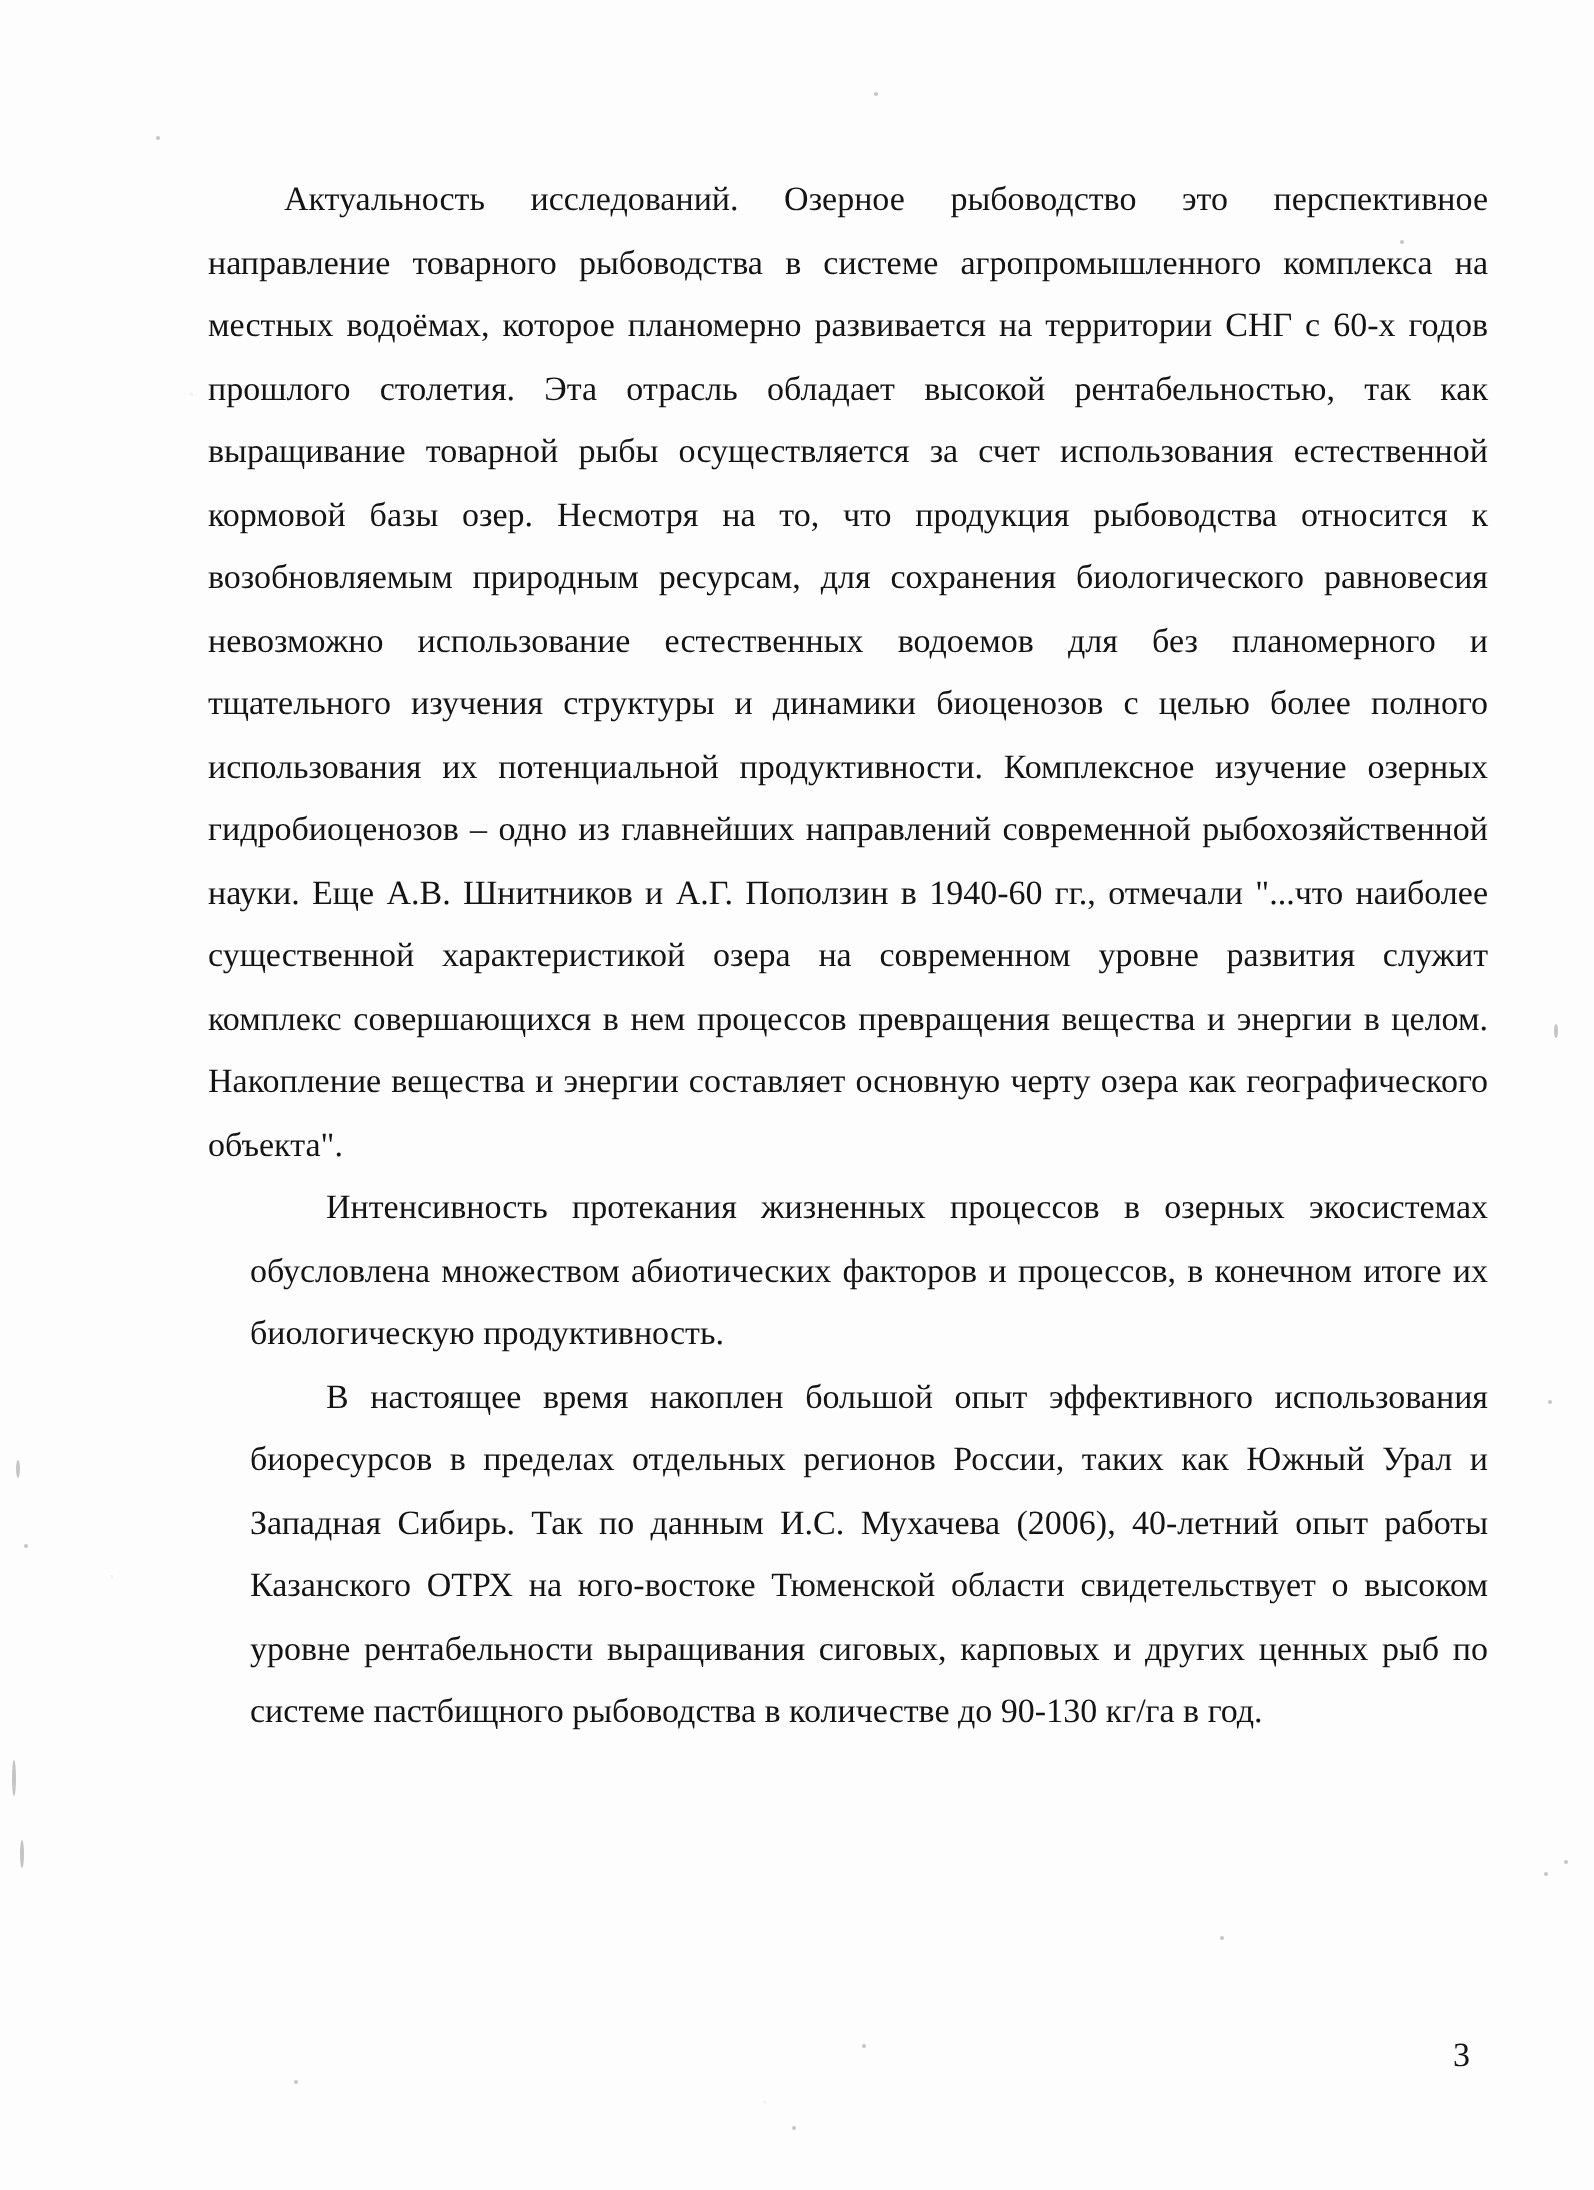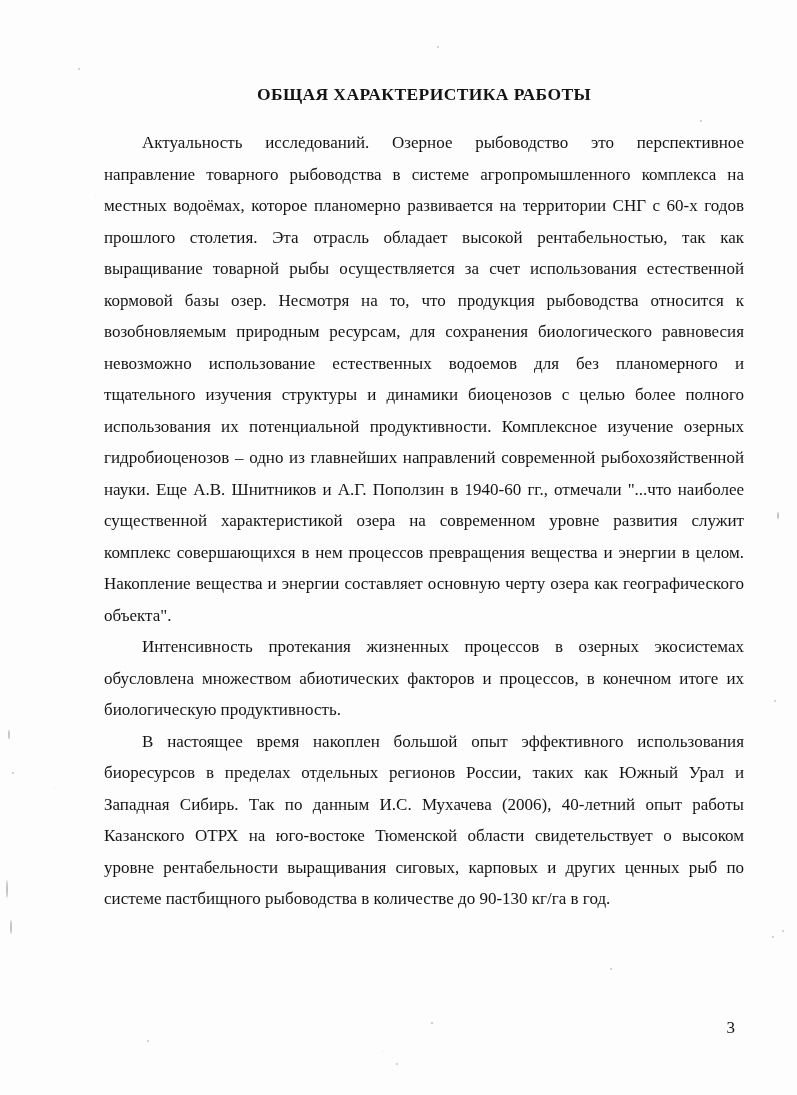--- a/index.html
+++ b/index.html
@@ -51,20 +51,21 @@
     text-align: justify;
     text-justify: inter-word;
     font-size: 17px;
     line-height: 31.5px;
     text-indent: 38px;
     hyphens: manual;
   }
 
   p.para + p.para {
     margin-top: 0px;
+    margin-left: 21px;
   }
 
   .lead {
     font-weight: normal;
   }
 
   .page-number {
     position: absolute;
     right: 62px;
     top: 1018px;
@@ -102,21 +103,20 @@
     <div class="sp" style="left:782px; top:930px; width:2px; height:2px;"></div>
     <div class="sp" style="left:772px; top:936px; width:2px; height:2px;"></div>
     <div class="sp" style="left:431px; top:1022px;width:2px; height:2px;"></div>
     <div class="sp" style="left:396px; top:1063px;width:2px; height:2px;"></div>
     <div class="sp" style="left:610px; top:968px; width:2px; height:2px;"></div>
     <div class="sp" style="left:147px; top:1040px;width:2px; height:2px;"></div>
   </div>
 
   <div class="content">
 
-    <h1 class="doc-title">ОБЩАЯ ХАРАКТЕРИСТИКА РАБОТЫ</h1>
 
     <p class="para">
       <span class="lead">Актуальность исследований.</span><span> Озерное рыбоводство это перспективное направление товарного рыбоводства в системе агропромышленного комплекса на местных водоёмах, которое планомерно развивается на территории СНГ с 60-х годов прошлого столетия. Эта отрасль обладает высокой рентабельностью, так как выращивание товарной рыбы осуществляется за счет использования естественной кормовой базы озер. Несмотря на то, что продукция рыбоводства относится к возобновляемым природным ресурсам, для сохранения биологического равновесия невозможно использование естественных водоемов для без планомерного и тщательного изучения структуры и динамики биоценозов с целью более полного использования их потенциальной продуктивности. Комплексное изучение озерных гидробиоценозов – одно из главнейших направлений современной рыбохозяйственной науки. Еще А.В. Шнитников и А.Г. Поползин в 1940-60 гг., отмечали "...что наиболее существенной характеристикой озера на современном уровне развития служит комплекс совершающихся в нем процессов превращения вещества и энергии в целом. Накопление вещества и энергии составляет основную черту озера как географического объекта".</span>
     </p>
 
     <p class="para">
       <span>Интенсивность протекания жизненных процессов в озерных экосистемах обусловлена множеством абиотических факторов и процессов, в конечном итоге их биологическую продуктивность.</span>
     </p>
 
     <p class="para">

